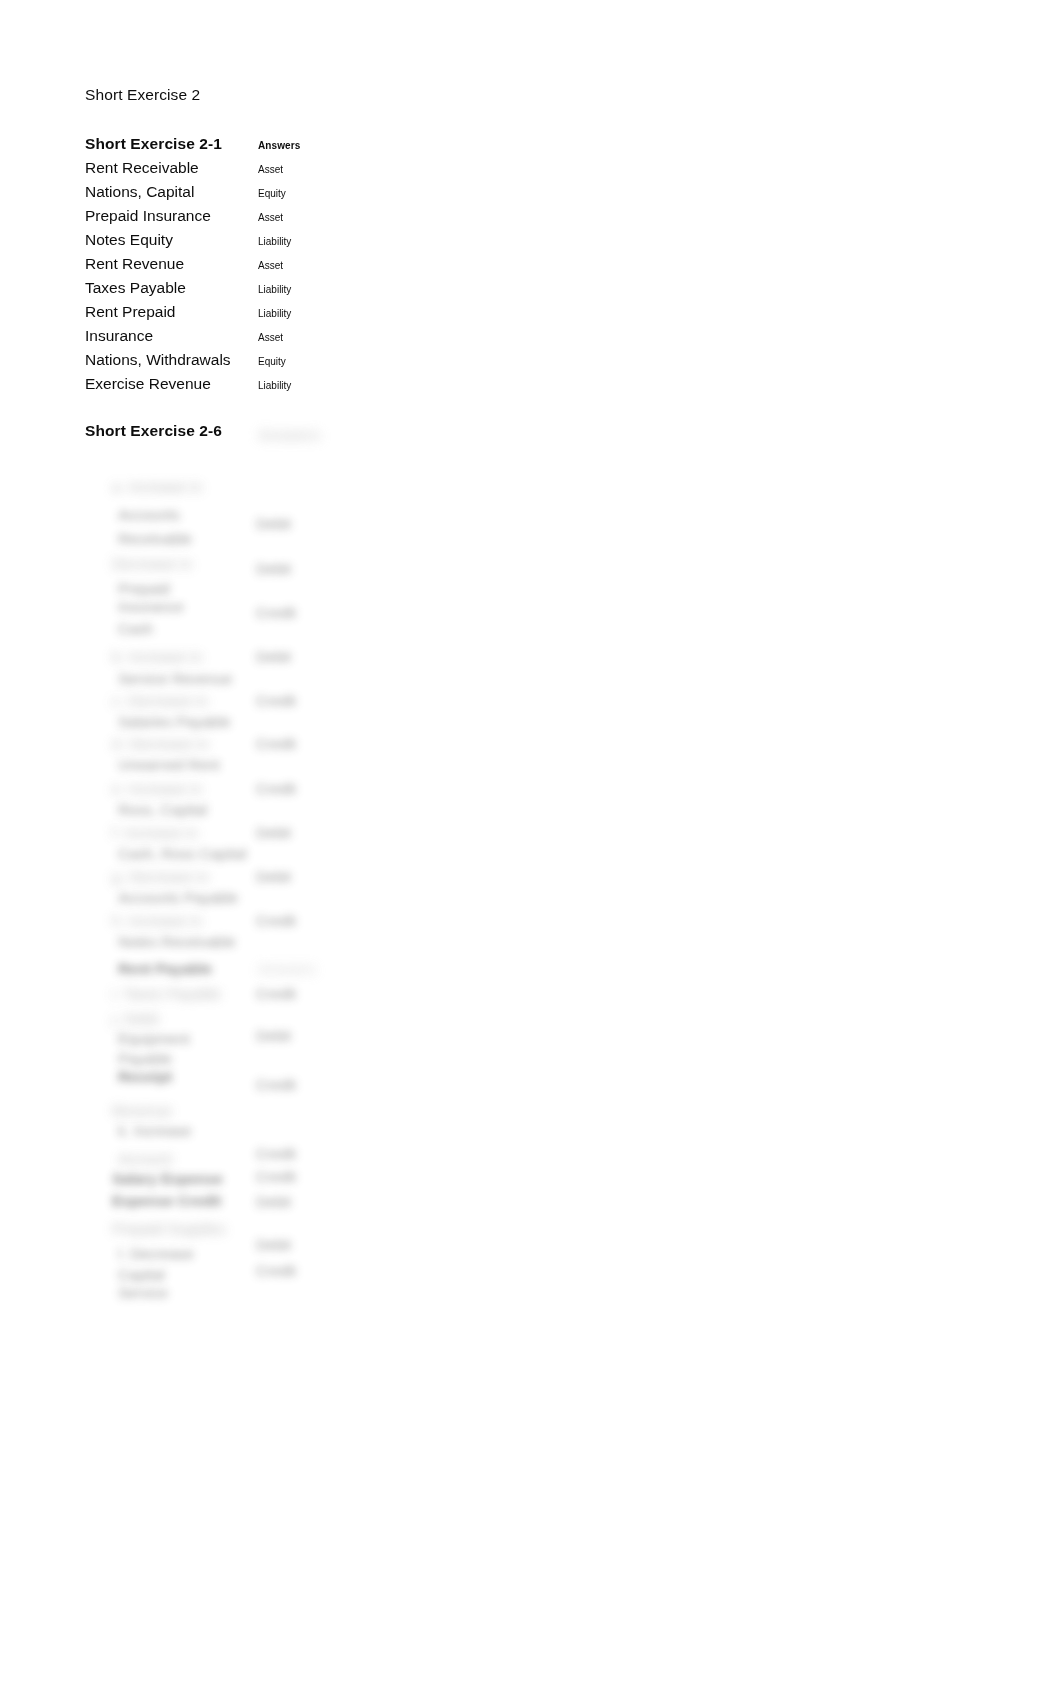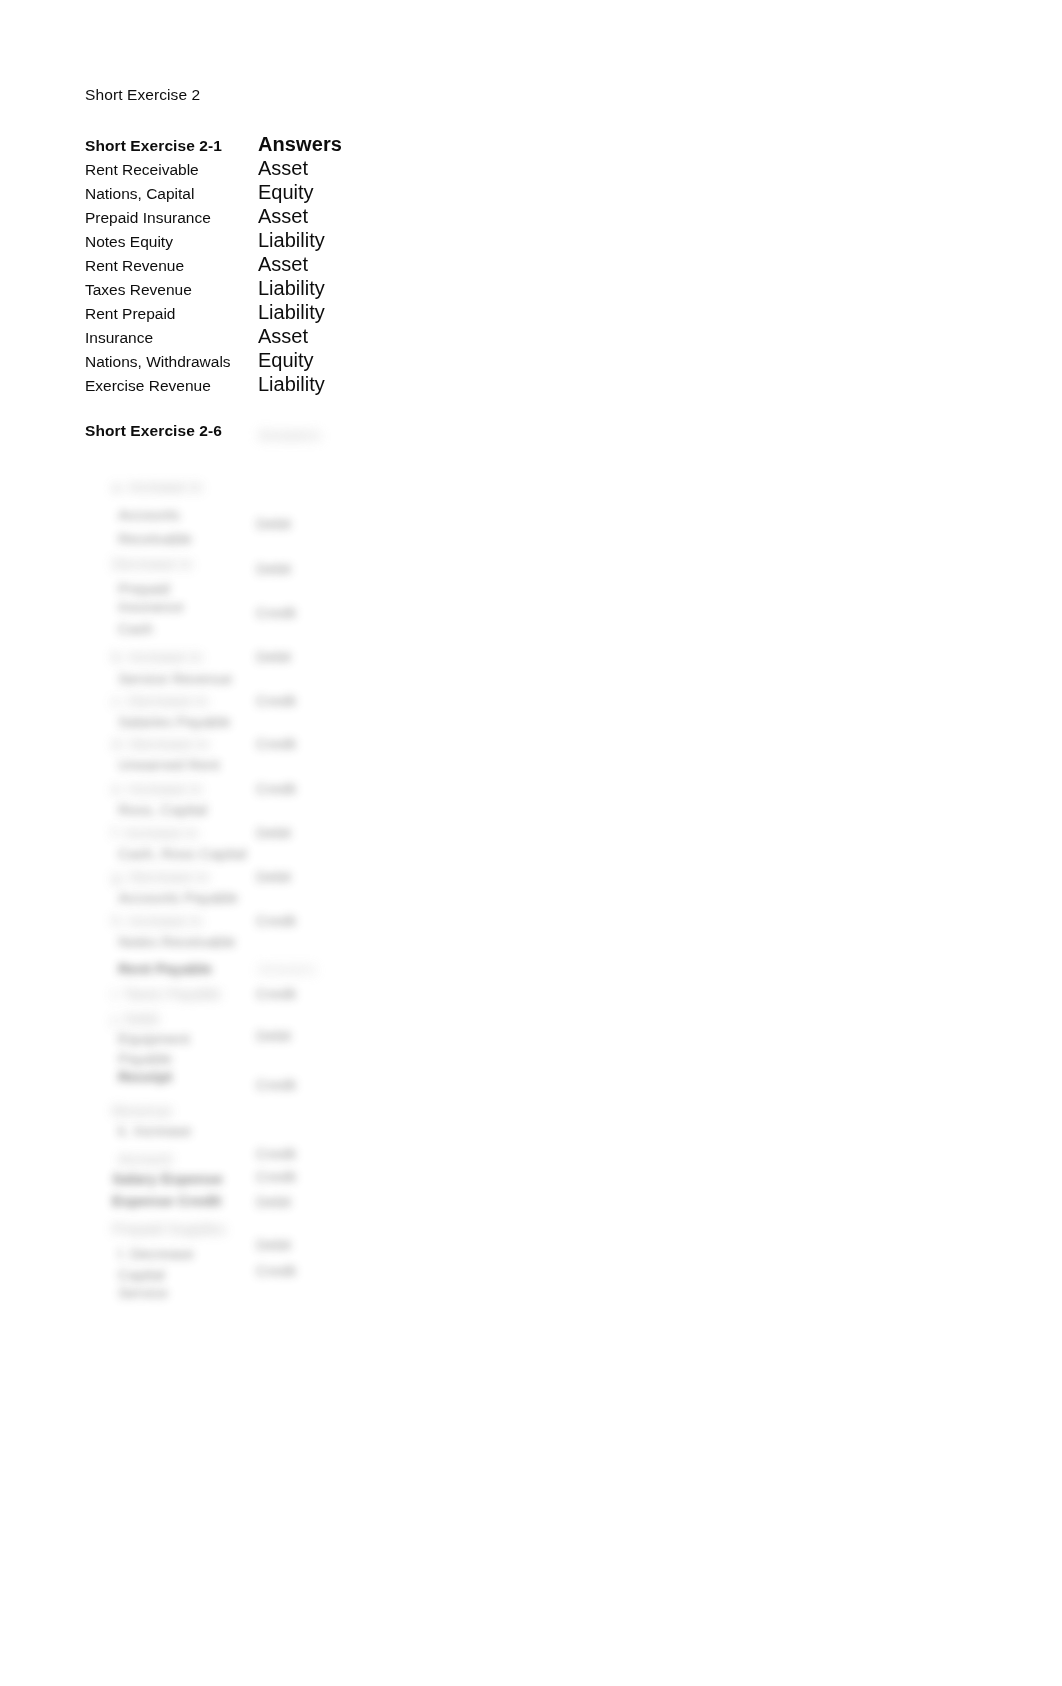--- a/index.html
+++ b/index.html
@@ -50,21 +50,21 @@
     line-height: 24px;
     white-space: nowrap;
   }
   .col-label {
     width: 173px;
     flex: 0 0 173px;
     font-size: 15.5px;
   }
   .col-value {
     flex: 0 0 auto;
-    font-size: 20px;
+    font-size: 10px;
   }
   .row.header .col-label,
   .row.header .col-value {
     font-weight: bold;
     letter-spacing: 0.1px;
   }
 
   .heading-22 {
     position: absolute;
     left: 85px;
@@ -138,21 +138,21 @@
     </div>
     <div class="row">
       <div class="col-label">Notes Equity</div>
       <div class="col-value">Liability</div>
     </div>
     <div class="row">
       <div class="col-label">Rent Revenue</div>
       <div class="col-value">Asset</div>
     </div>
     <div class="row">
-      <div class="col-label">Taxes Revenue</div>
+      <div class="col-label">Taxes Payable</div>
       <div class="col-value">Liability</div>
     </div>
     <div class="row">
       <div class="col-label">Rent Prepaid</div>
       <div class="col-value">Liability</div>
     </div>
     <div class="row">
       <div class="col-label">Insurance</div>
       <div class="col-value">Asset</div>
     </div>

